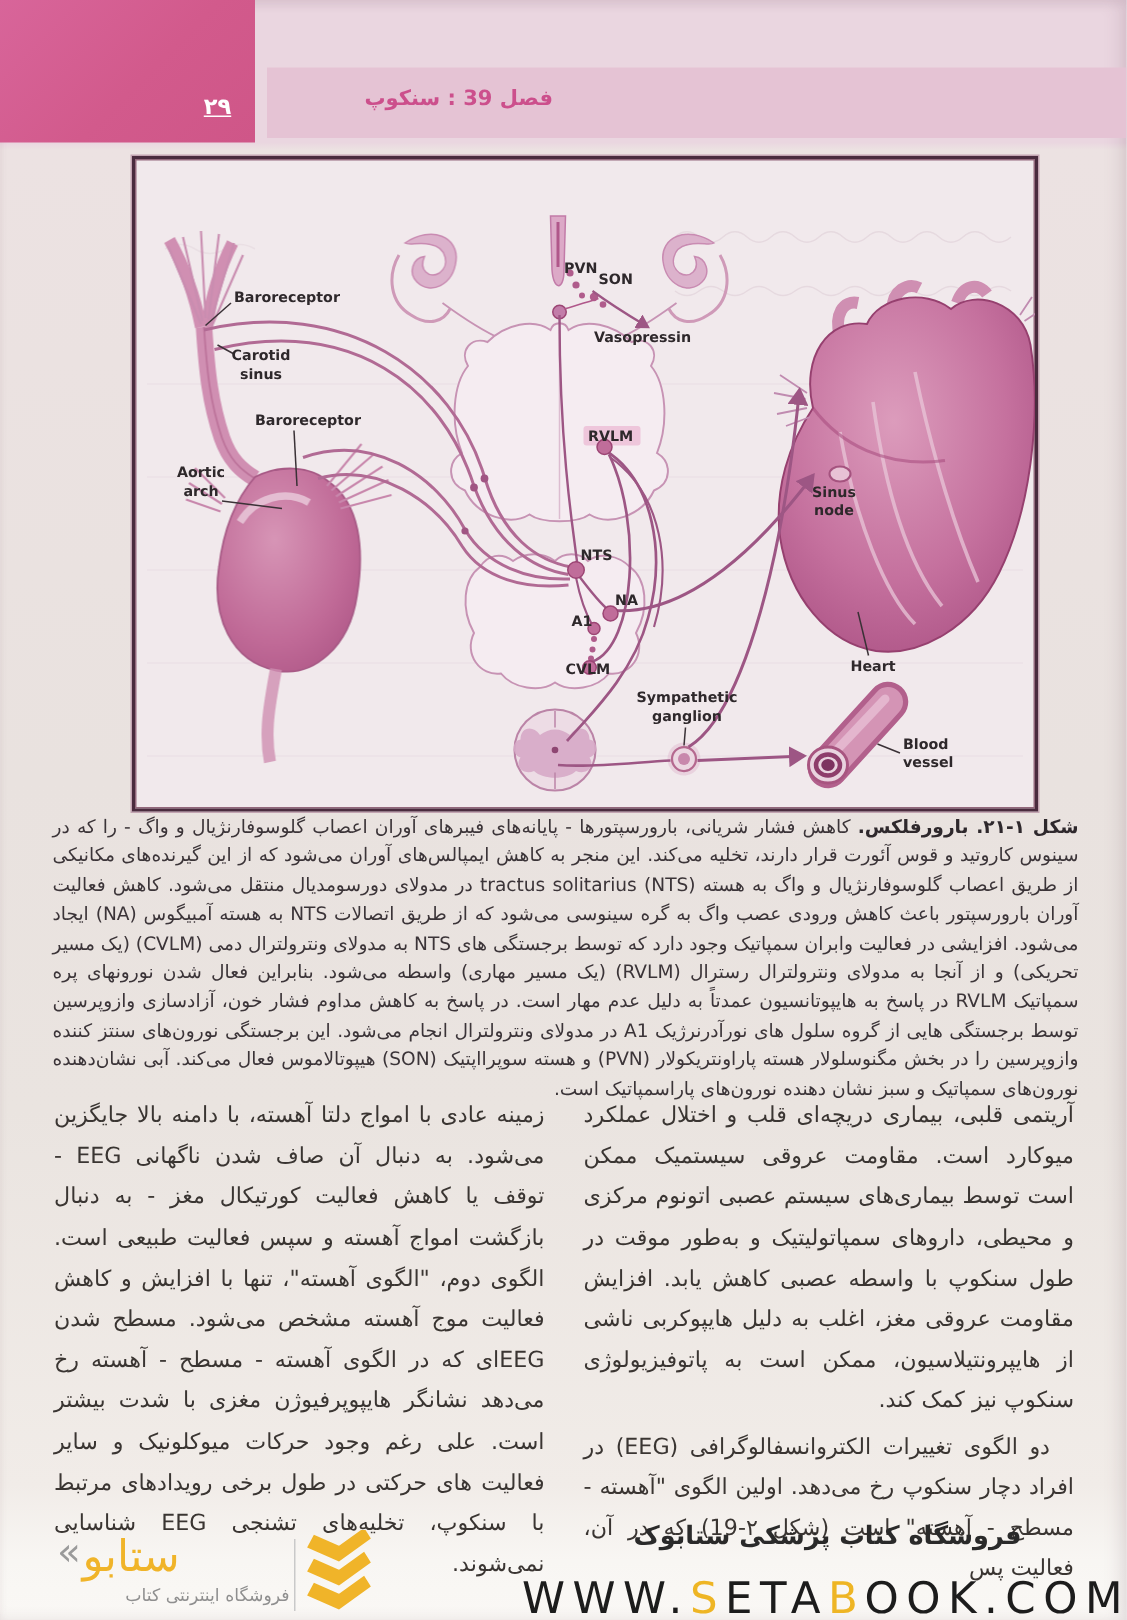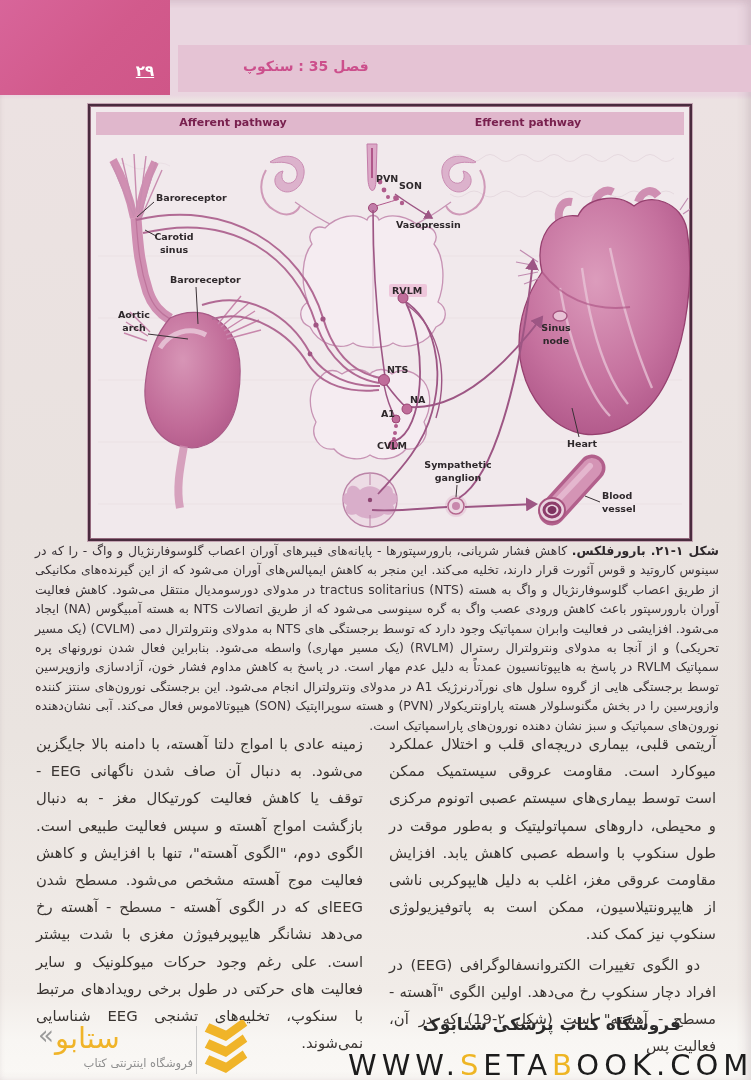--- a/index.html
+++ b/index.html
@@ -52,21 +52,21 @@
     font-size:11.5px;color:#8f8f8f;}
 </style>
 </head>
 <body>
 
 <div id="page">
 
   <div class="corner-block"></div>
   <div class="page-num">۲۹</div>
   <div class="chapter-band"></div>
-  <div class="chapter-title">فصل 35 : سنکوپ</div>
+  <div class="chapter-title">فصل 39 : سنکوپ</div>
 
   <div class="figure-box">
     <svg class="fig-svg" viewBox="0 0 600 433">
       <defs>
         <radialGradient id="heartGrad" cx="45%" cy="35%" r="80%">
           <stop offset="0%" stop-color="#dc9cbc"></stop>
             <stop offset="55%" stop-color="#c5719e"></stop>
             <stop offset="100%" stop-color="#a64b7f"></stop>
         </radialGradient>
         <radialGradient id="aortaGrad" cx="40%" cy="35%" r="85%">
@@ -225,24 +225,20 @@
           <text x="297" y="267" text-anchor="start" font-size="9.5" font-weight="600" fill="#2e282b" font-family="&quot;DejaVu Sans&quot;,sans-serif"><tspan x="297" dy="0">NTS</tspan></text>
           <text x="320" y="297" text-anchor="start" font-size="9.5" font-weight="600" fill="#2e282b" font-family="&quot;DejaVu Sans&quot;,sans-serif"><tspan x="320" dy="0">NA</tspan></text>
           <text x="291" y="311" text-anchor="start" font-size="9.5" font-weight="600" fill="#2e282b" font-family="&quot;DejaVu Sans&quot;,sans-serif"><tspan x="291" dy="0">A1</tspan></text>
           <text x="287" y="343" text-anchor="start" font-size="9.5" font-weight="600" fill="#2e282b" font-family="&quot;DejaVu Sans&quot;,sans-serif"><tspan x="287" dy="0">CVLM</tspan></text>
           <text x="466" y="225" text-anchor="middle" font-size="9.5" font-weight="600" fill="#2e282b" font-family="&quot;DejaVu Sans&quot;,sans-serif"><tspan x="466" dy="0">Sinus</tspan><tspan x="466" dy="12.5">node</tspan></text>
           <text x="477" y="341" text-anchor="start" font-size="9.5" font-weight="600" fill="#2e282b" font-family="&quot;DejaVu Sans&quot;,sans-serif"><tspan x="477" dy="0">Heart</tspan></text>
           <text x="368" y="362" text-anchor="middle" font-size="9.5" font-weight="600" fill="#2e282b" font-family="&quot;DejaVu Sans&quot;,sans-serif"><tspan x="368" dy="0">Sympathetic</tspan><tspan x="368" dy="12.5">ganglion</tspan></text>
           <text x="512" y="393" text-anchor="start" font-size="9.5" font-weight="600" fill="#2e282b" font-family="&quot;DejaVu Sans&quot;,sans-serif"><tspan x="512" dy="0">Blood</tspan><tspan x="512" dy="12.5">vessel</tspan></text>
         </g>
     </svg>
-    <div class="fig-band">
-      <span class="aff">Afferent pathway</span>
-      <span class="eff">Efferent pathway</span>
-    </div>
   </div>
 
   <div class="caption"><b>شکل ۱-۲۱. بارورفلکس.</b><span> کاهش فشار شریانی، بارورسپتورها - پایانه‌های فیبرهای آوران اعصاب گلوسوفارنژیال و واگ - را که در سینوس کاروتید و قوس آئورت قرار دارند، تخلیه می‌کند. این منجر به کاهش ایمپالس‌های آوران می‌شود که از این گیرنده‌های مکانیکی از طریق اعصاب گلوسوفارنژیال و واگ به هسته (NTS) tractus solitarius در مدولای دورسومدیال منتقل می‌شود. کاهش فعالیت آوران بارورسپتور باعث کاهش ورودی عصب واگ به گره سینوسی می‌شود که از طریق اتصالات NTS به هسته آمبیگوس (NA) ایجاد می‌شود. افزایشی در فعالیت وابران سمپاتیک وجود دارد که توسط برجستگی های NTS به مدولای ونترولترال دمی (CVLM) (یک مسیر تحریکی) و از آنجا به مدولای ونترولترال رسترال (RVLM) (یک مسیر مهاری) واسطه می‌شود. بنابراین فعال شدن نورونهای پره سمپاتیک RVLM در پاسخ به هایپوتانسیون عمدتاً به دلیل عدم مهار است. در پاسخ به کاهش مداوم فشار خون، آزادسازی وازوپرسین توسط برجستگی هایی از گروه سلول های نورآدرنرژیک A1 در مدولای ونترولترال انجام می‌شود. این برجستگی نورون‌های سنتز کننده وازوپرسین را در بخش مگنوسلولار هسته پاراونتریکولار (PVN) و هسته سوپرااپتیک (SON) هیپوتالاموس فعال می‌کند. آبی نشان‌دهنده نورون‌های سمپاتیک و سبز نشان دهنده نورون‌های پاراسمپاتیک است.</span></div>
 
   <div class="col col-right">
     <p>آریتمی قلبی، بیماری دریچه‌ای قلب و اختلال عملکرد میوکارد است. مقاومت عروقی سیستمیک ممکن است توسط بیماری‌های سیستم عصبی اتونوم مرکزی و محیطی، داروهای سمپاتولیتیک و به‌طور موقت در طول سنکوپ با واسطه عصبی کاهش یابد. افزایش مقاومت عروقی مغز، اغلب به دلیل هایپوکربی ناشی از هایپرونتیلاسیون، ممکن است به پاتوفیزیولوژی سنکوپ نیز کمک کند.</p>
     <p>دو الگوی تغییرات الکتروانسفالوگرافی (EEG) در افراد دچار سنکوپ رخ می‌دهد. اولین الگوی "آهسته - مسطح - آهسته" است (شکل ۲-19) که در آن، فعالیت پس‌</p>
   </div>
   <div class="col col-left">
     <p>زمینه عادی با امواج دلتا آهسته، با دامنه بالا جایگزین می‌شود. به دنبال آن صاف شدن ناگهانی EEG - توقف یا کاهش فعالیت کورتیکال مغز - به دنبال بازگشت امواج آهسته و سپس فعالیت طبیعی است. الگوی دوم، "الگوی آهسته"، تنها با افزایش و کاهش فعالیت موج آهسته مشخص می‌شود. مسطح شدن EEGای که در الگوی آهسته - مسطح - آهسته رخ می‌دهد نشانگر هایپوپرفیوژن مغزی با شدت بیشتر است. علی رغم وجود حرکات میوکلونیک و سایر فعالیت های حرکتی در طول برخی رویدادهای مرتبط با سنکوپ، تخلیه‌های تشنجی EEG شناسایی نمی‌شوند.</p>

